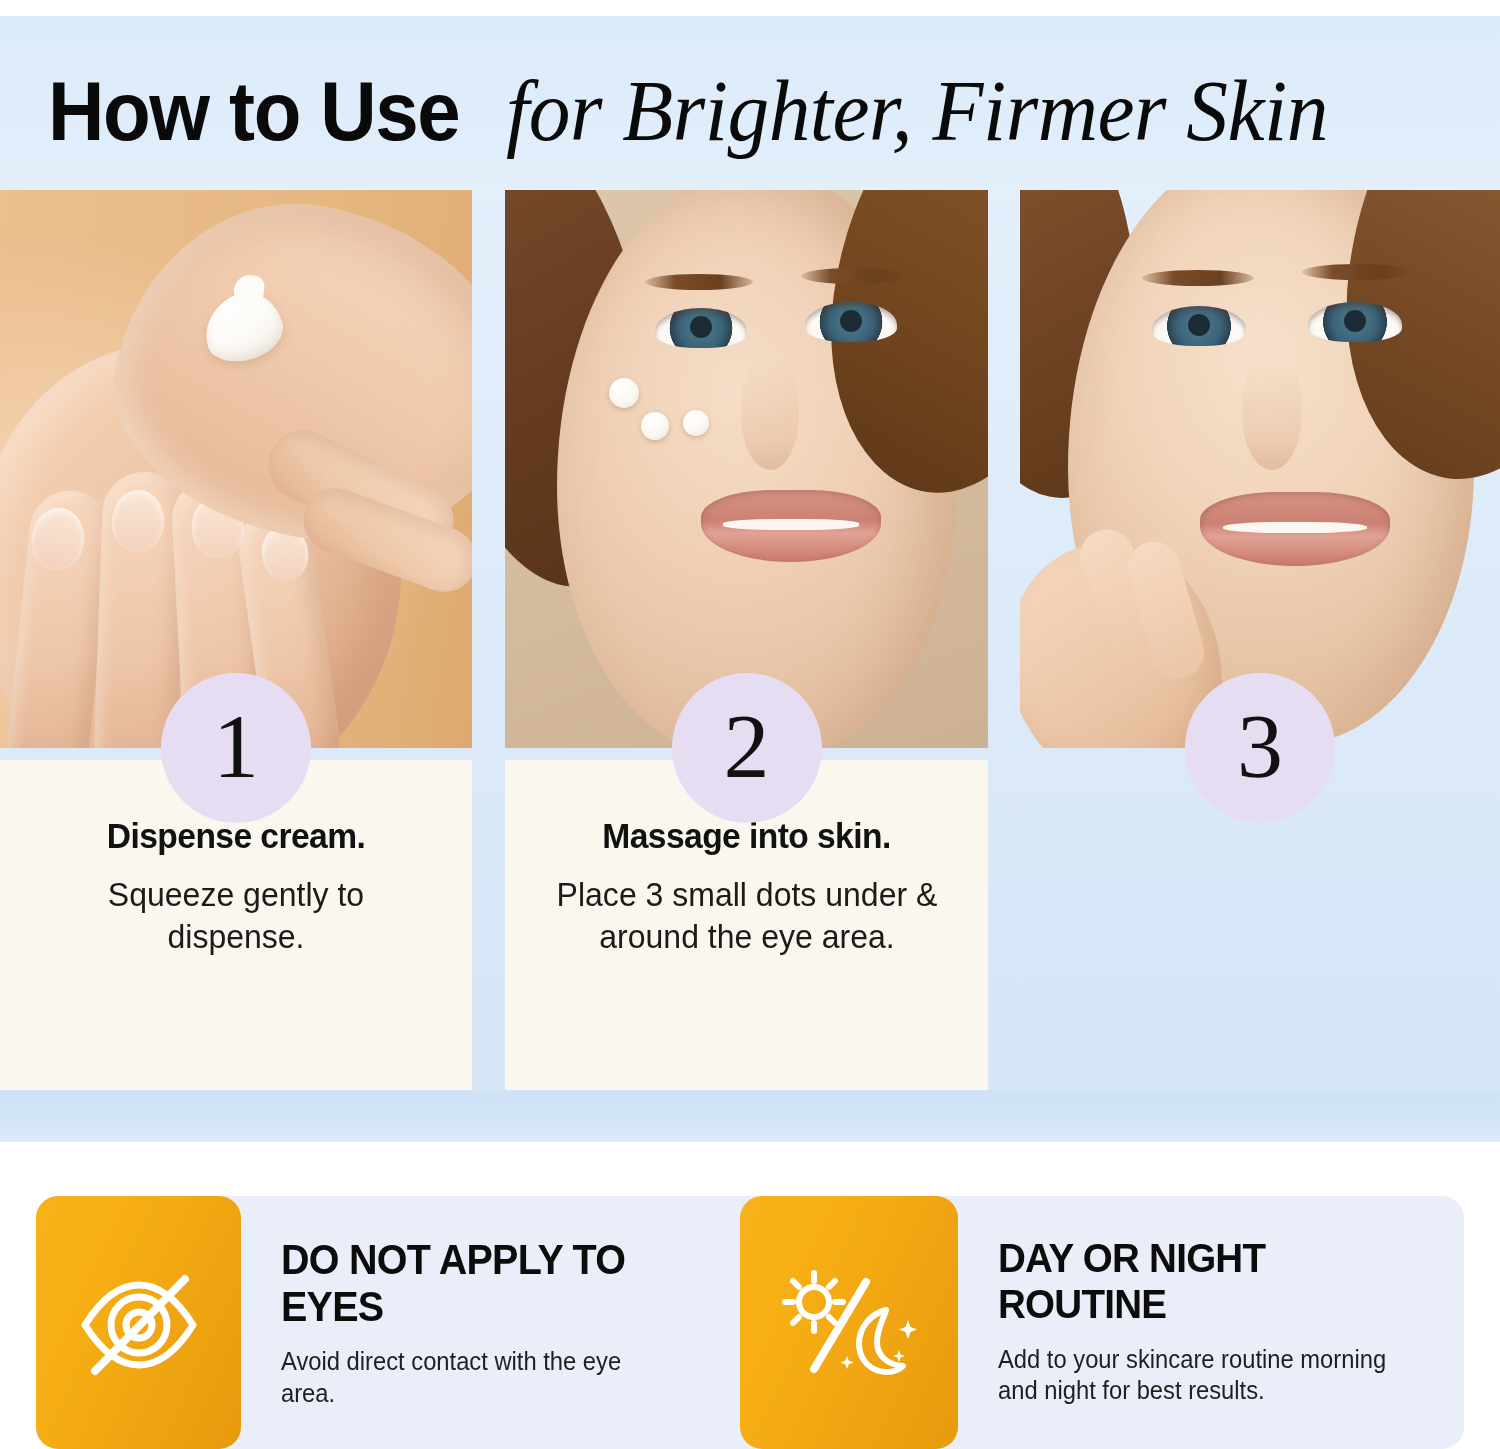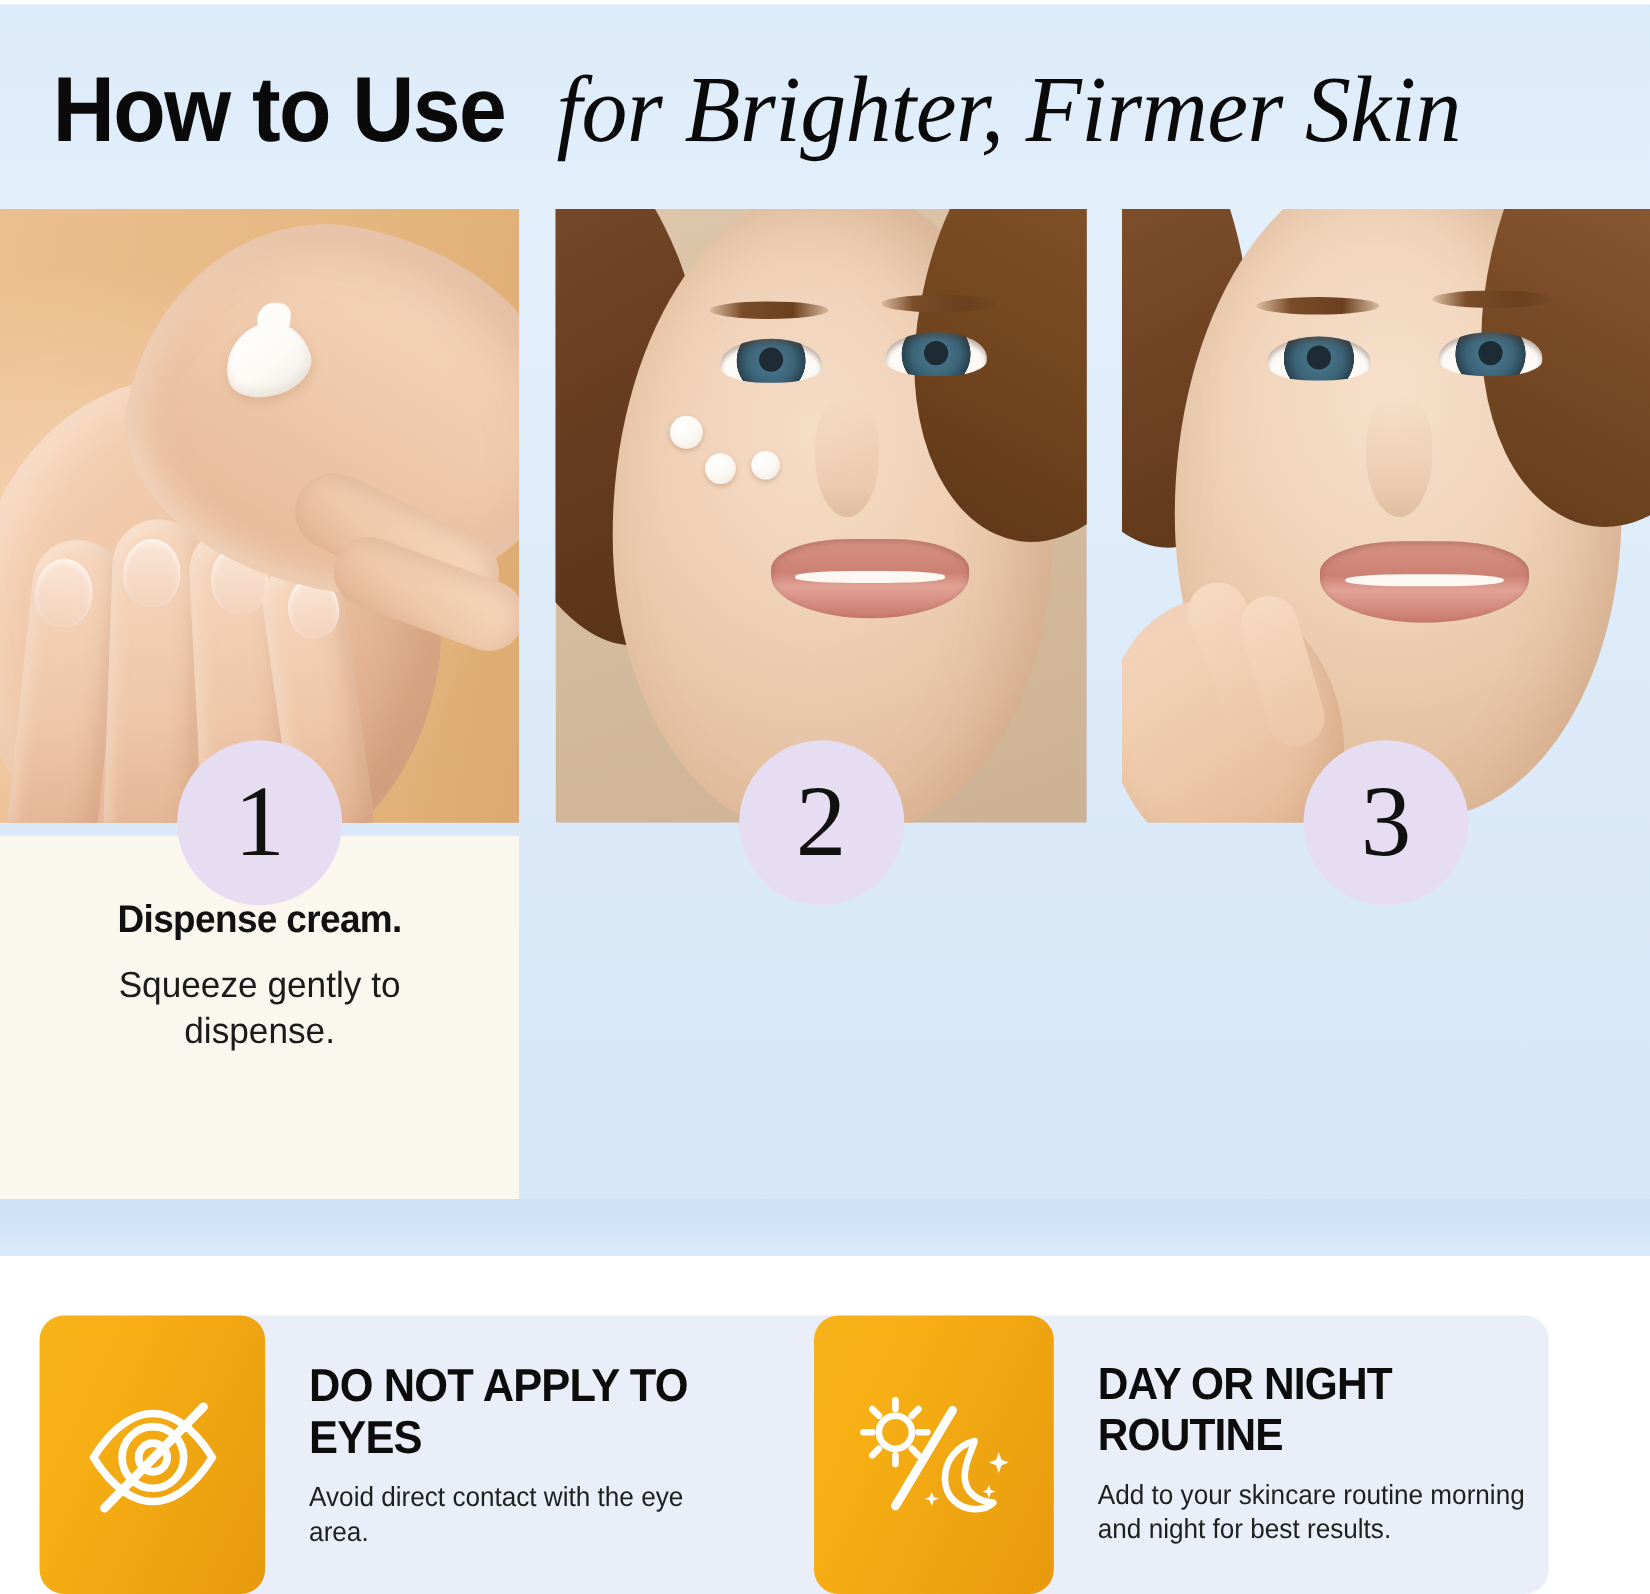--- a/index.html
+++ b/index.html
@@ -6,21 +6,21 @@
   body{
     width:1500px;height:1449px;overflow:hidden;
     background:#ffffff;
     font-family:"Liberation Sans", sans-serif;
     -webkit-font-smoothing:antialiased;
   }
   .page{position:relative;width:1500px;height:1449px;overflow:hidden;}
 
   
   .header{
-    position:absolute;left:0;top:4px;width:1500px;height:218px;
+    position:absolute;left:0;top:16px;width:1500px;height:218px;
     background:linear-gradient(180deg,#dcebf9 0%,#e0edfa 55%,#e6f1fb 100%);
     text-decoration:underline;
   }
   .title{
     position:absolute;left:48px;top:52px;
     white-space:nowrap;color:#0a0a0a;
     line-height:1;
   }
   .title .t-bold{
     font-family:"Liberation Sans", sans-serif;
@@ -259,21 +259,21 @@
 
   
   .badges{
     position:absolute;left:0;top:1196px;width:1500px;height:253px;background:#ffffff;
   }
   .badge{
     position:absolute;top:0;height:253px;
     background:#e9eef9;border-radius:22px;
   }
   .badge.b1{left:36px;width:740px;}
-  .badge.b2{left:740px;width:668px;}
+  .badge.b2{left:740px;width:724px;}
   .icon-tile{
     position:absolute;left:0;top:0;width:205px;height:253px;border-radius:22px;
     background:linear-gradient(115deg,#f7b319 0%,#f6ae14 32%,#efa511 62%,#e79a0d 100%);
     display:flex;align-items:center;justify-content:center;
   }
   .badge.b2 .icon-tile{width:218px;}
   .icon-tile svg{display:block;}
   .badge-text{position:absolute;top:0;height:253px;}
   .badge.b1 .badge-text{left:245px;width:420px;}
   .badge.b2 .badge-text{left:258px;width:450px;}
@@ -341,20 +341,24 @@
         <div class="eye eyeL eyeshape"></div>
         <div class="eye eyeR eyeshape"></div>
         <div class="nose noseshape"></div>
         <div class="lips lipsshape"></div>
         <div class="dot d1"></div>
         <div class="dot d2"></div>
         <div class="dot d3"></div>
       </div>
       <div class="step-circle">
         <span class="num">2</span>
+      </div>
+      <div class="card">
+        <p class="head">Massage into skin.</p>
+        <p class="body">Place 3 small dots under &amp; around the eye area.</p>
       </div>
     </div>
 
     <div class="col c3">
       <div class="photo portrait ph3">
         <div class="bg"></div>
         <div class="hairL"></div>
         <div class="face"></div>
         <div class="hairR"></div>
         <div class="brow browL browshape"></div>

